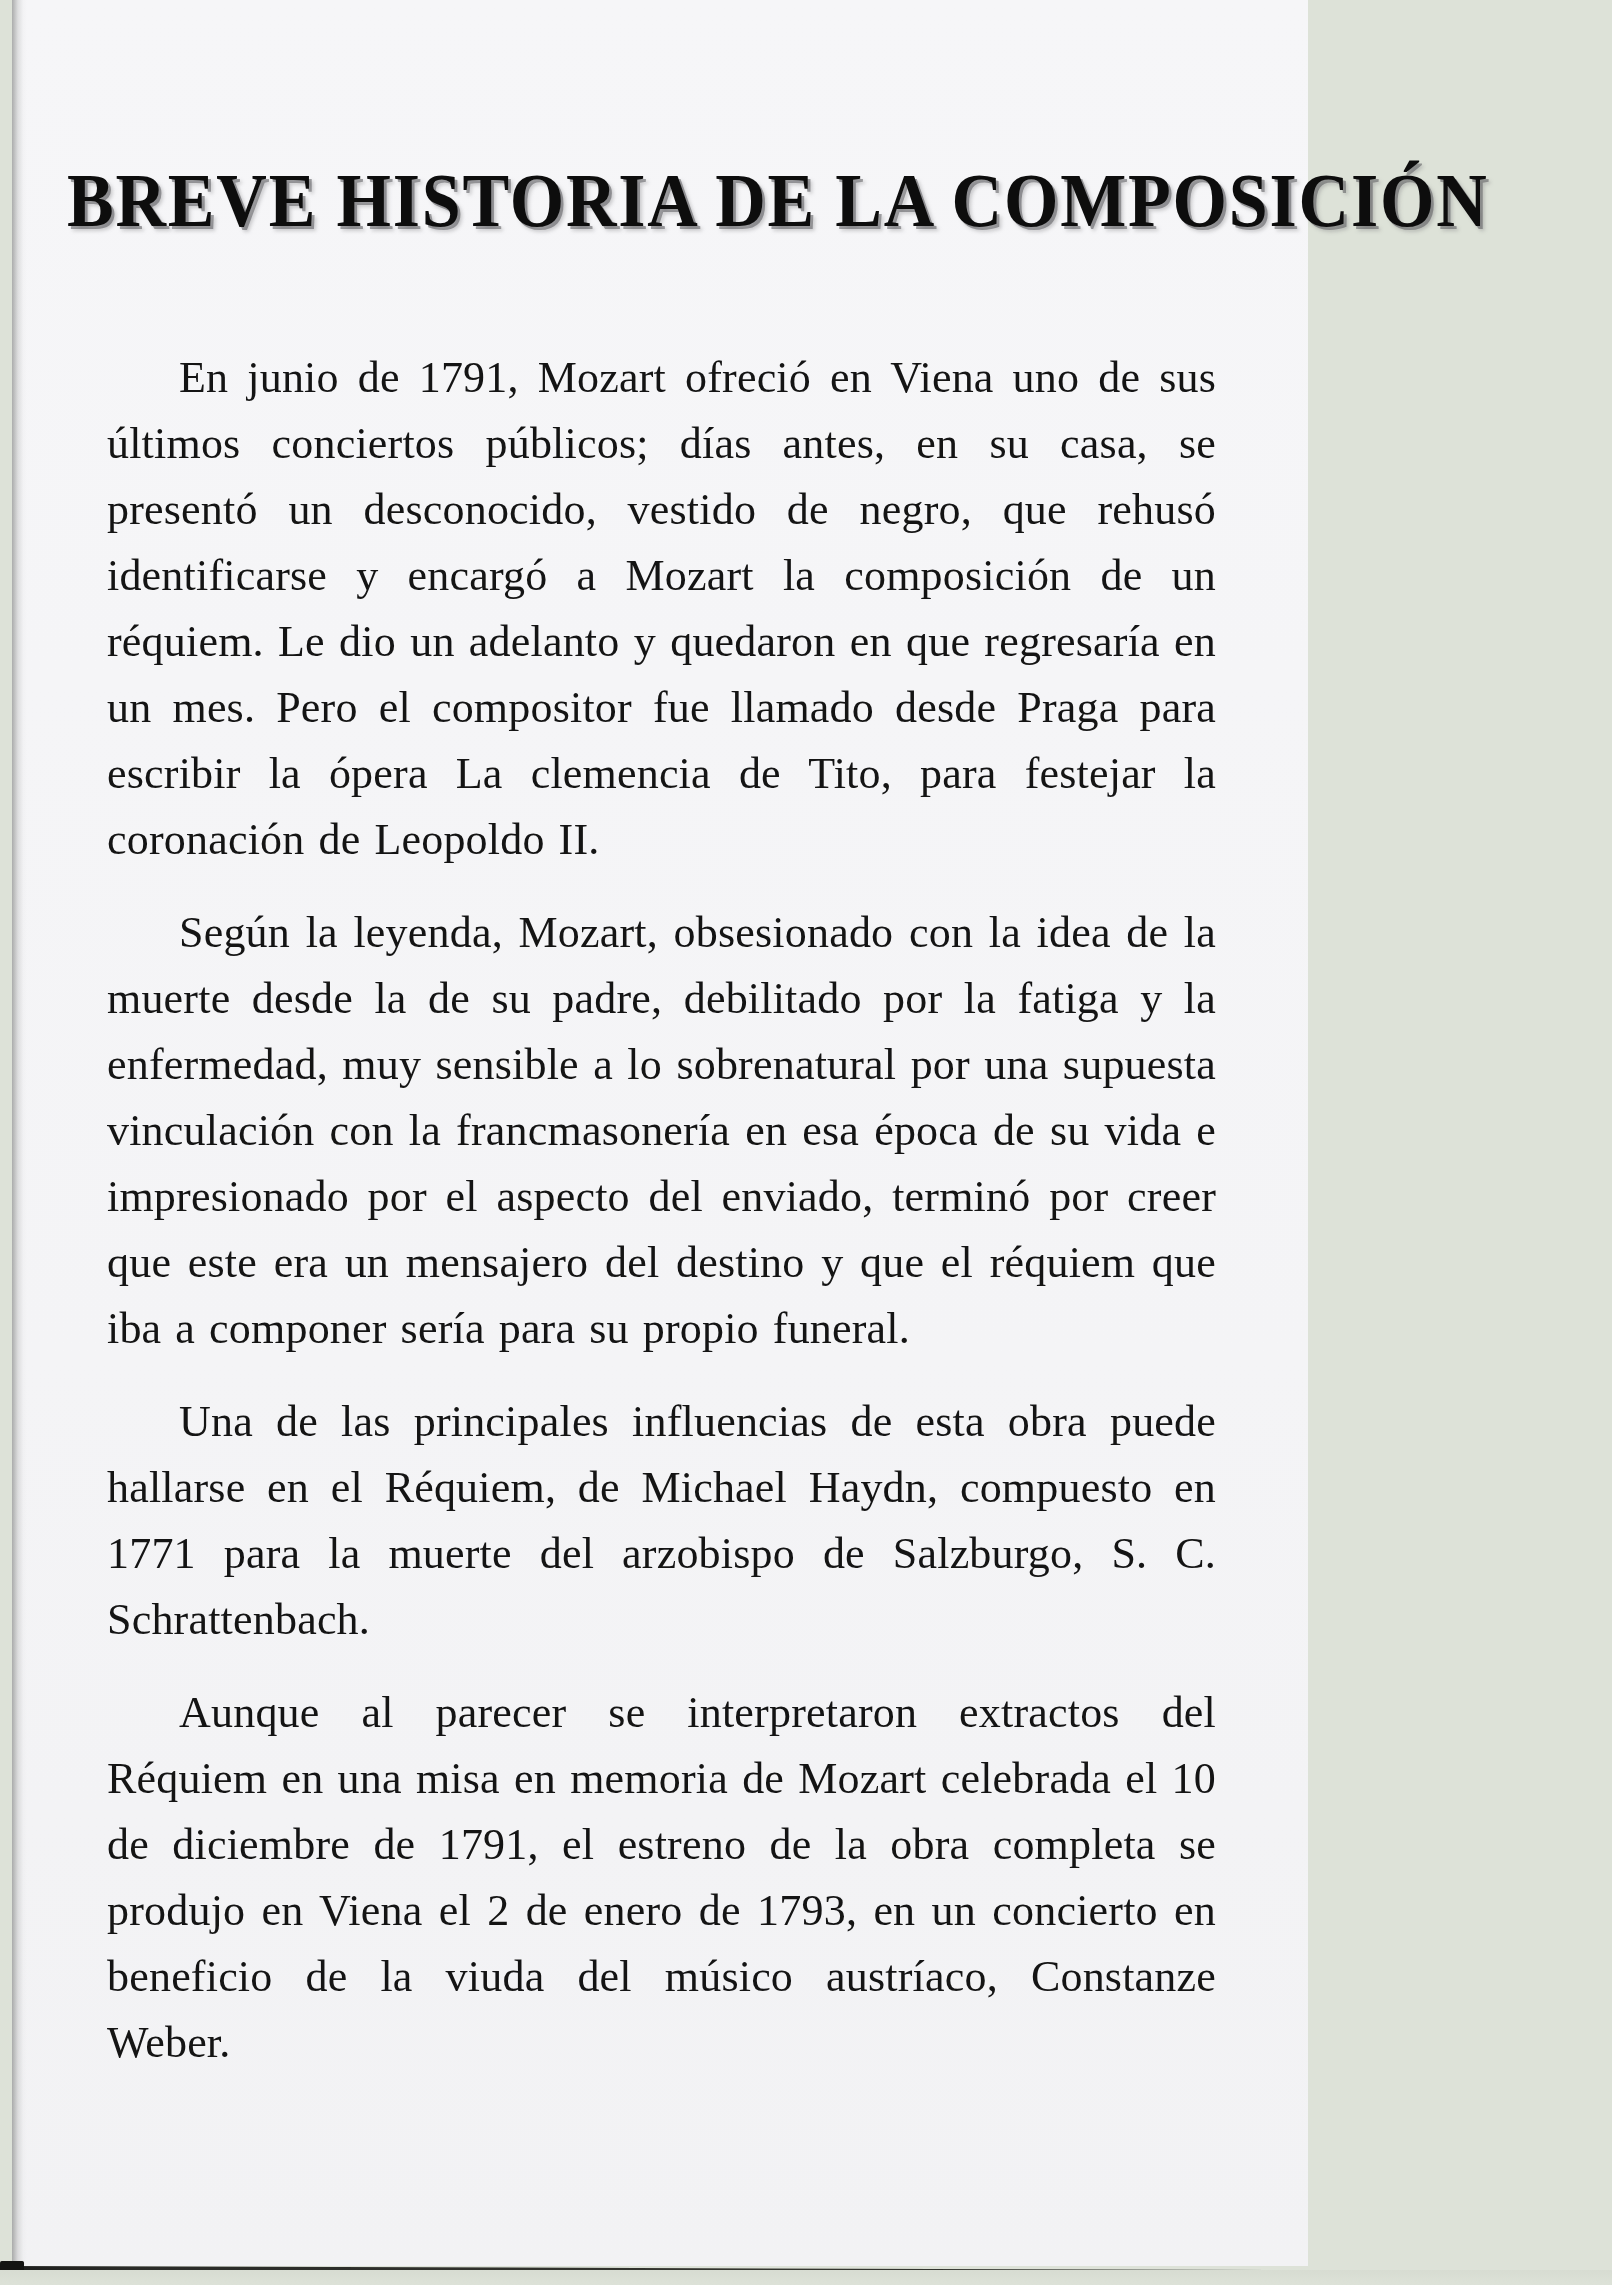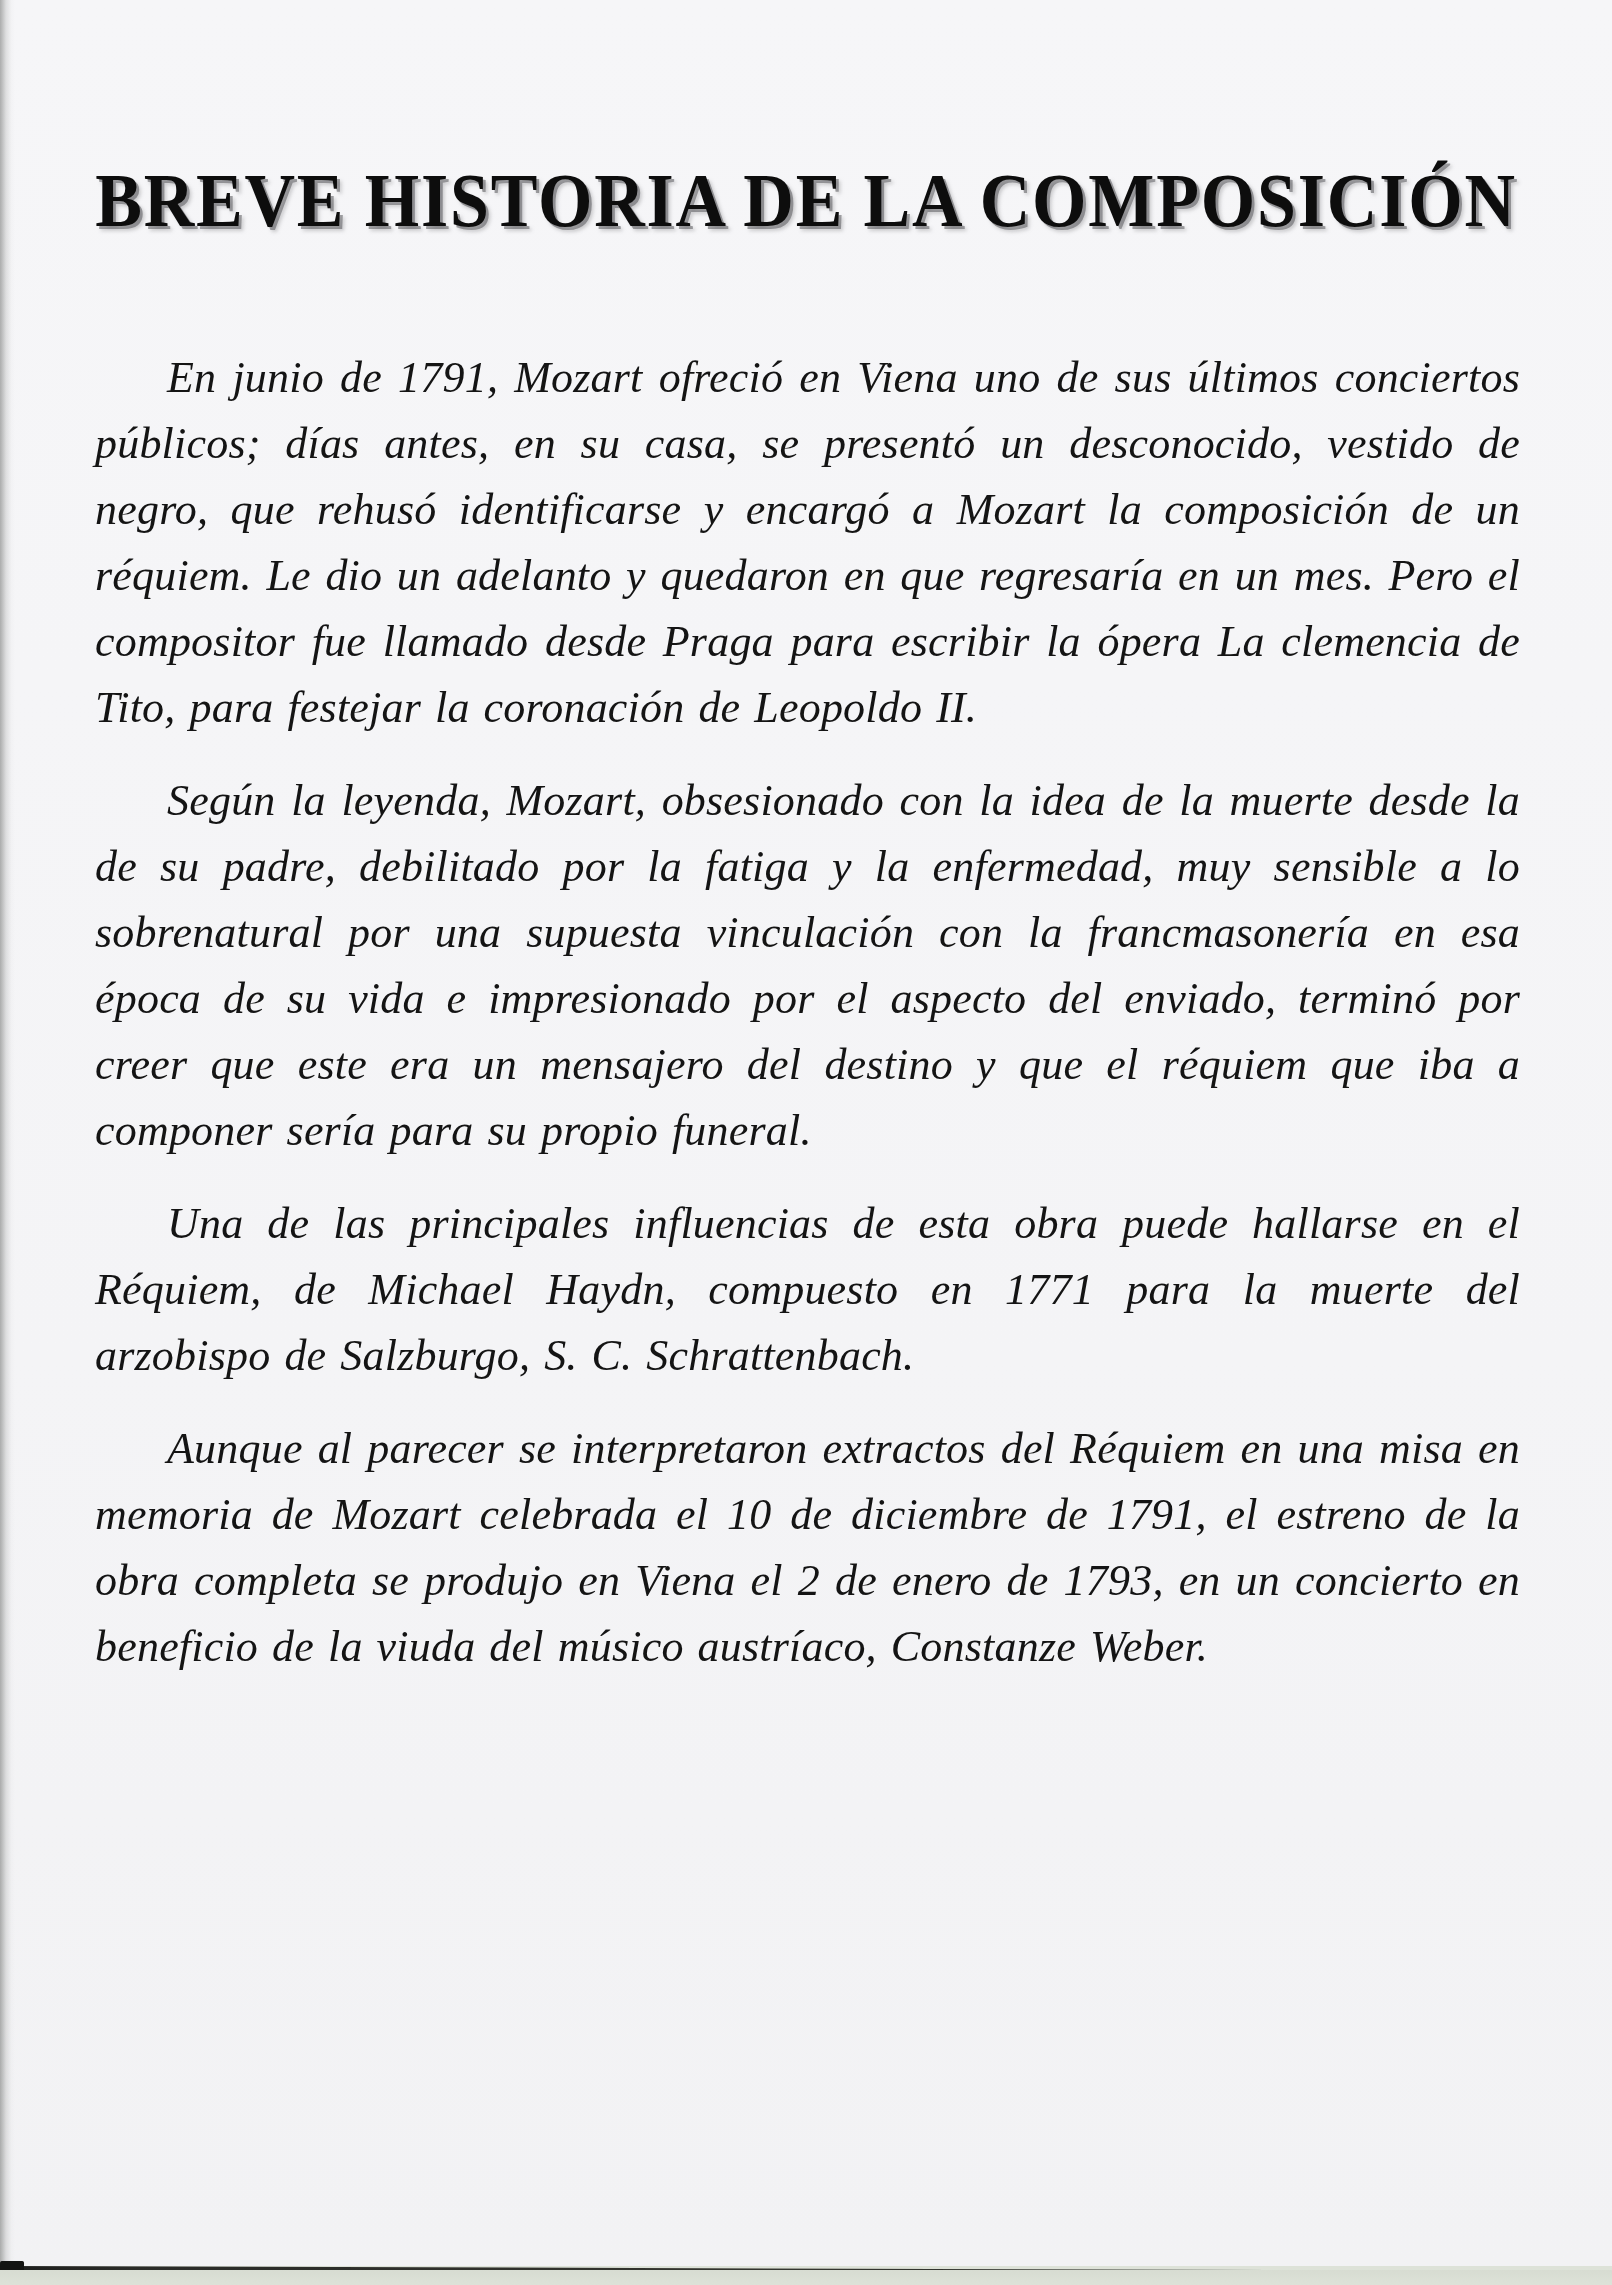--- a/index.html
+++ b/index.html
@@ -11,23 +11,23 @@
   .canvas {
     position: relative;
     width: 1612px;
     height: 2285px;
     overflow: hidden;
     background: #dde2d8;
   }
   
   .page {
     position: absolute;
-    left: 0;
+    left: 12px;
     top: 0;
-    width: 1612px;
+    width: 1296px;
     height: 2266px;
     background: linear-gradient(180deg, #f6f6f8 0%, #f4f4f6 60%, #f2f2f4 100%);
     box-sizing: border-box;
   }
   
   .left-edge-shadow {
     position: absolute;
     left: 0;
     top: 0;
     width: 14.8px;
@@ -90,21 +90,20 @@
   }
   .doc-body p {
     margin: 0 0 27px 0;
     font-size: 44px;
     line-height: 66px;
     text-align: justify;
     text-indent: 72px;
     letter-spacing: 0.2px;
     word-spacing: 2.8px;
     color: #141414;
-    font-style: italic;
   }
   .doc-body p:last-child {
     margin-bottom: 0;
   }
 </style>
 </head>
 <body>
 
 <div class="canvas">
   <div class="page">

